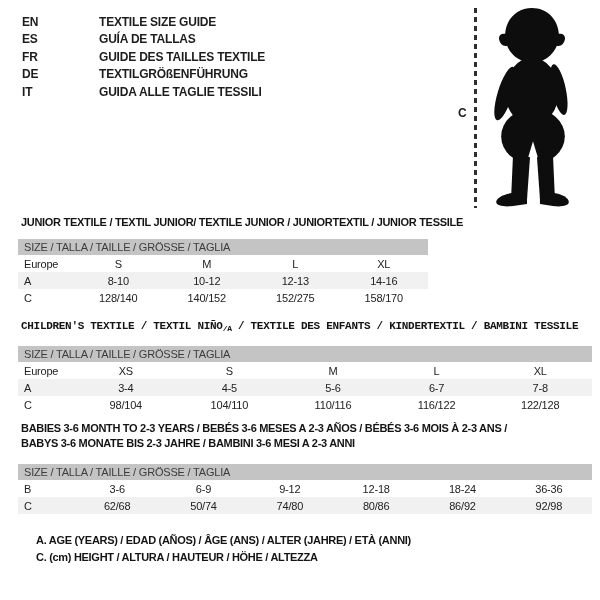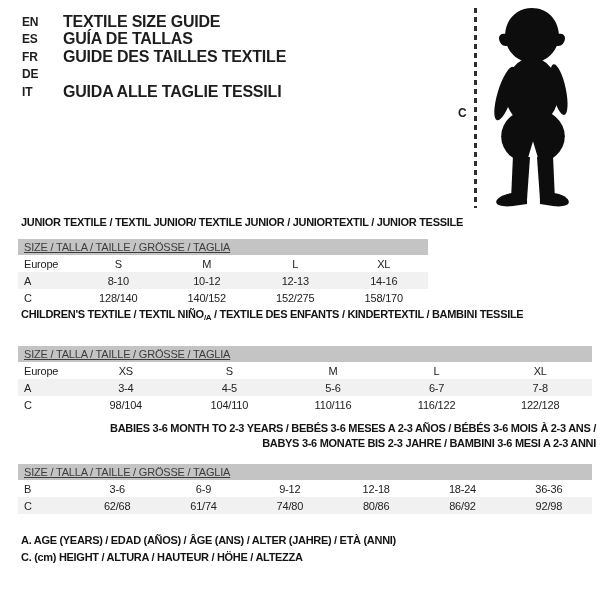--- a/index.html
+++ b/index.html
@@ -8,69 +8,69 @@
     position: relative;
     width: 600px; height: 600px;
     background: #fff;
     font-family: "Liberation Sans", "DejaVu Sans", sans-serif;
     color: #1d1d1d;
     overflow: hidden;
   }
 
   
   .lang-block { position: absolute; left: 22px; top: 13px; }
-  .lang-row { display: flex; height: 17.5px; align-items: center; }
+  .lang-row { display: flex; height: 17.5px; align-items: center; gap: 36px; }
   .lang-code { width: 41px; font-weight: bold; font-size: 12px; letter-spacing: -0.2px; }
-  .lang-text { font-weight: bold; font-size: 16px; letter-spacing: -0.2px; }
+  .lang-text { font-weight: bold; font-size: 12px; letter-spacing: -0.2px; }
 
   
   .figure { position: absolute; left: 440px; top: 0; width: 160px; height: 215px; }
   .c-label { position: absolute; left: 18px; top: 106px; font-weight: bold; font-size: 12px; }
   .dash-line {
     position: absolute; left: 34px; top: 8px; width: 3px; height: 200px;
     background: repeating-linear-gradient(to bottom, #2e2e2e 0 5px, transparent 5px 9px);
   }
   .baby-svg { position: absolute; left: 44px; top: 6px; width: 96px; height: 204px; }
 
   
   .section-title {
     position: absolute; left: 21px;
     font-weight: bold; font-size: 11px; letter-spacing: -0.3px;
-    color: #141414; white-space: nowrap; text-align: right;
+    color: #141414; white-space: nowrap;
   }
   .title-sub { font-size: 8px; vertical-align: -2px; }
   #s1-title { top: 216px; }
-  #s2-title { top: 308px; }
+  #s2-title { top: 320px; font-family: Liberation Mono, monospace; }
   #s3-title { top: 421px; line-height: 15px; white-space: normal; width: 575px; }
 
   
   .size-table {
     position: absolute; border-collapse: collapse; table-layout: fixed;
   }
   .size-table th.bar {
     background: #c4c4c4; height: 16px;
     font-weight: normal; font-size: 11px; letter-spacing: -0.2px;
-    color: #3c3c3c; text-align: left; padding: 0 0 0 6px; text-decoration: underline;
+    color: #3c3c3c; text-align: left; padding: 0 0 0 6px;
   }
   .size-table td {
     height: 17px; font-size: 11px; letter-spacing: -0.2px;
     text-align: center; color: #222; padding: 0 4px; vertical-align: middle;
   }
   .size-table td.rl { text-align: left; padding-left: 6px; margin-left: 44px; }
   .size-table tr:nth-child(3) { background: #f1f1f1; }
   #t1 { top: 239px; left: 18px; width: 410px; }
   #t2 { top: 346px; left: 18px; width: 574px; }
   #t3 { top: 464px; left: 18px; width: 574px; }
   col.label-col { width: 56px; }
 
   
   .footnotes { position: absolute; left: 21px; top: 534px; }
   .footnote {
     height: 17px; font-weight: bold; font-size: 11px; letter-spacing: -0.3px;
-    color: #141414; white-space: nowrap;
+    color: #141414; white-space: nowrap; margin-left: 15px;
   }
 </style>
 </head>
 <body>
 
 <div class="page">
 
   <div class="lang-block">
     <div class="lang-row">
       <span class="lang-code">EN</span>
@@ -79,20 +79,21 @@
     <div class="lang-row">
       <span class="lang-code">ES</span>
       <span class="lang-text">GUÍA DE TALLAS</span>
     </div>
     <div class="lang-row">
       <span class="lang-code">FR</span>
       <span class="lang-text">GUIDE DES TAILLES TEXTILE</span>
     </div>
     <div class="lang-row">
       <span class="lang-code">DE</span>
+      <span class="lang-text">TEXTILGRÖßENFÜHRUNG</span>
     </div>
     <div class="lang-row">
       <span class="lang-code">IT</span>
       <span class="lang-text">GUIDA ALLE TAGLIE TESSILI</span>
     </div>
   </div>
 
   <div class="figure">
     <span class="c-label">C</span>
     <div class="dash-line"></div>
@@ -228,21 +229,21 @@
       <td>3-6</td>
       <td>6-9</td>
       <td>9-12</td>
       <td>12-18</td>
       <td>18-24</td>
       <td>36-36</td>
     </tr>
     <tr>
       <td class="rl">C</td>
       <td>62/68</td>
-      <td>61/74</td>
+      <td>50/74</td>
       <td>74/80</td>
       <td>80/86</td>
       <td>86/92</td>
       <td>92/98</td>
     </tr>
   </tbody>
     </table>
 
   <div class="footnotes">
     <div class="footnote">A. AGE (YEARS) / EDAD (AÑOS) / ÂGE (ANS) / ALTER (JAHRE) / ETÀ (ANNI)</div>

